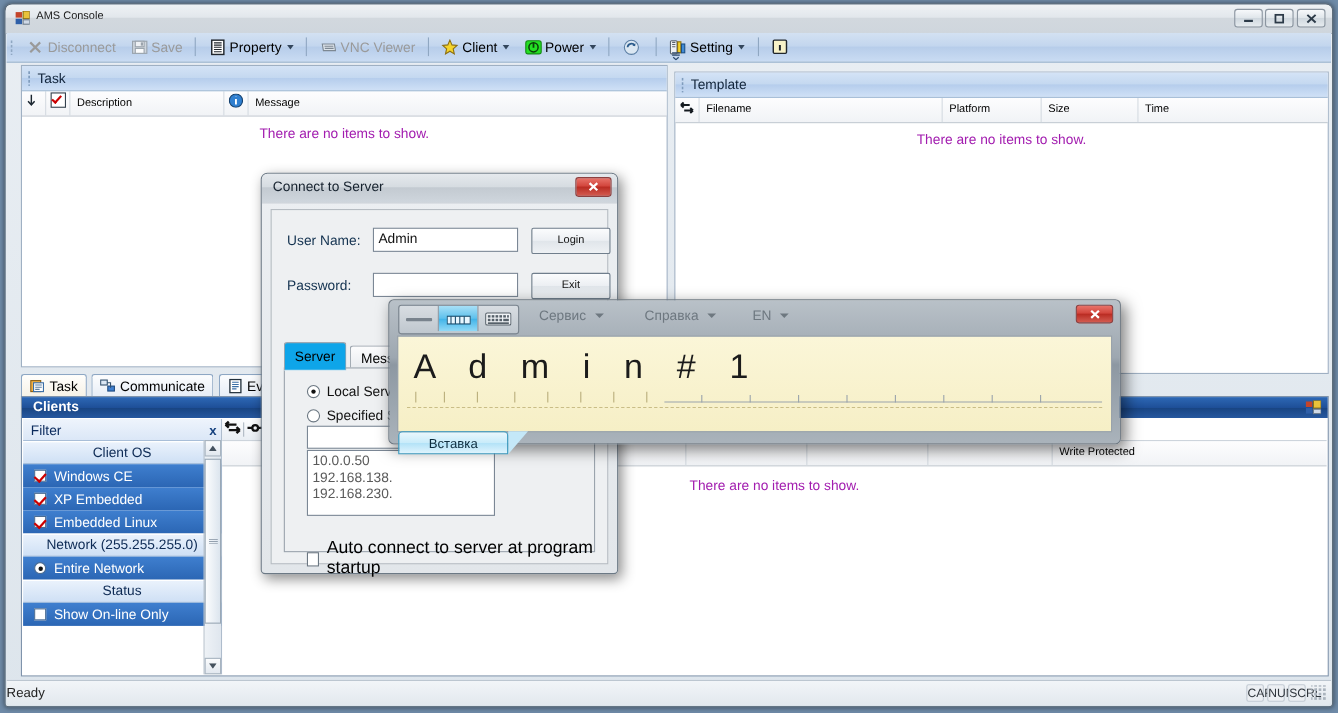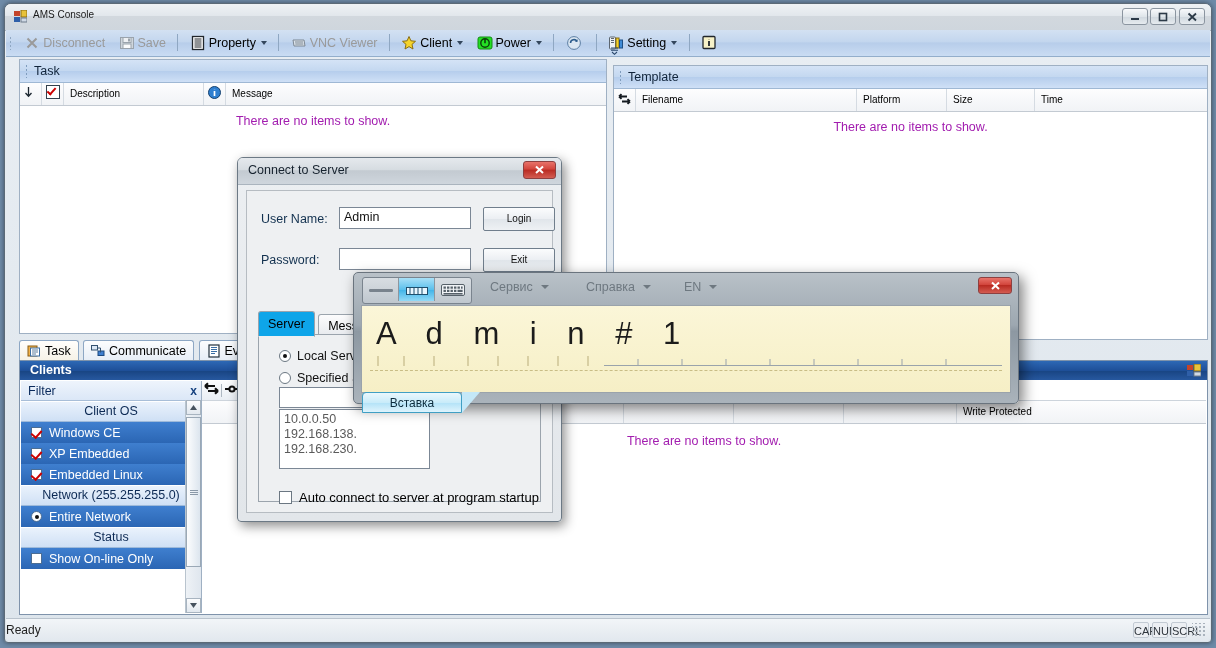--- a/index.html
+++ b/index.html
@@ -157,23 +157,23 @@
   .dtab{display:inline-block;height:22px;line-height:22px;padding:0 9px;font-size:12.5px;
     border:1px solid #9ba4ad;border-bottom:none;border-radius:3px 3px 0 0;
     background:linear-gradient(to bottom,#fcfcfd,#e6e9ed);vertical-align:bottom;}
   .dtab.active{height:24px;line-height:24px;background:#0ea5e9;border-bottom:1px solid #eef0f2;position:relative;z-index:2;}
   #tabpage{position:absolute;left:11px;top:143px;right:11px;bottom:10px;
     border:1px solid #9ba4ad;background:#eef0f2;box-sizing:border-box;}
   .dlg-radio{position:absolute;display:flex;align-items:center;font-size:12.5px;color:#111;}
   .rad2{width:12px;height:12px;border-radius:50%;background:#fff;border:1px solid #6b7782;margin-right:6px;position:relative;box-sizing:border-box;}
   .rad2.on:after{content:"";position:absolute;left:3px;top:3px;width:4px;height:4px;border-radius:50%;background:#111;}
   #srv-input{position:absolute;left:20px;top:52px;width:145px;height:21px;background:#fff;border:1px solid #7b8795;box-sizing:border-box;}
-  #srv-list{position:absolute;left:20px;top:74px;width:151px;height:60px;background:#fff;border:1px solid #7b8795;box-sizing:border-box;
+  #srv-list{position:absolute;left:20px;top:74px;width:171px;height:60px;background:#fff;border:1px solid #7b8795;box-sizing:border-box;
     padding:2px 0 0 4px;font-size:12.5px;color:#5a5a5a;line-height:15px;}
-  #auto-connect{position:absolute;left:20px;top:155px;display:flex;align-items:center;font-size:13px;}
+  #auto-connect{position:absolute;left:20px;top:155px;display:flex;align-items:center;font-size:16px;}
   .chk2{width:13px;height:13px;background:#fff;border:1px solid #6b7782;margin-right:7px;box-sizing:border-box;}
   
   #input-panel{
     position:absolute;left:353px;top:272px;width:666px;height:132px;
     background:linear-gradient(to bottom,#b9c1c8 0%,#9da7b0 40%,#8d98a2 45%,#aab3bb 100%);
     border:1px solid #6a747e;border-radius:5px;
     box-shadow:4px 5px 14px rgba(0,0,0,.5);box-sizing:border-box;
   }
   #ip-toolbar{position:absolute;left:0;top:0;right:0;height:32px;}
   #ip-modegroup{position:absolute;left:8px;top:4px;height:25px;display:flex;

